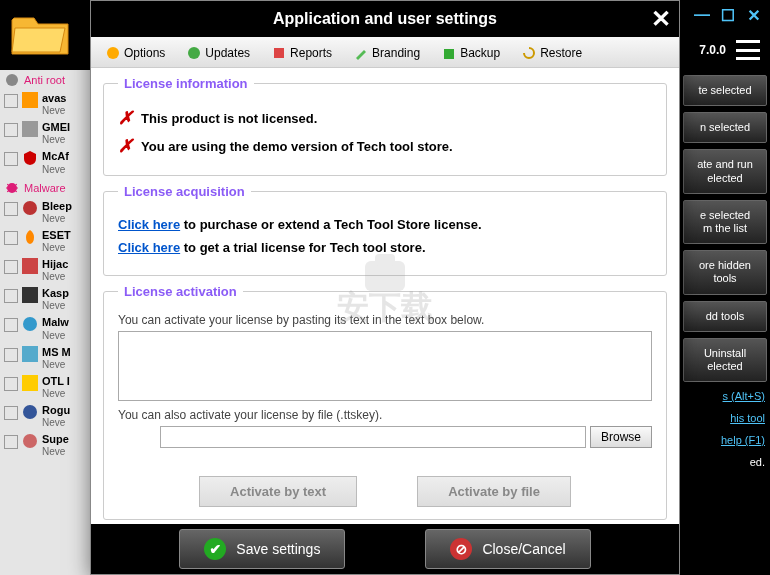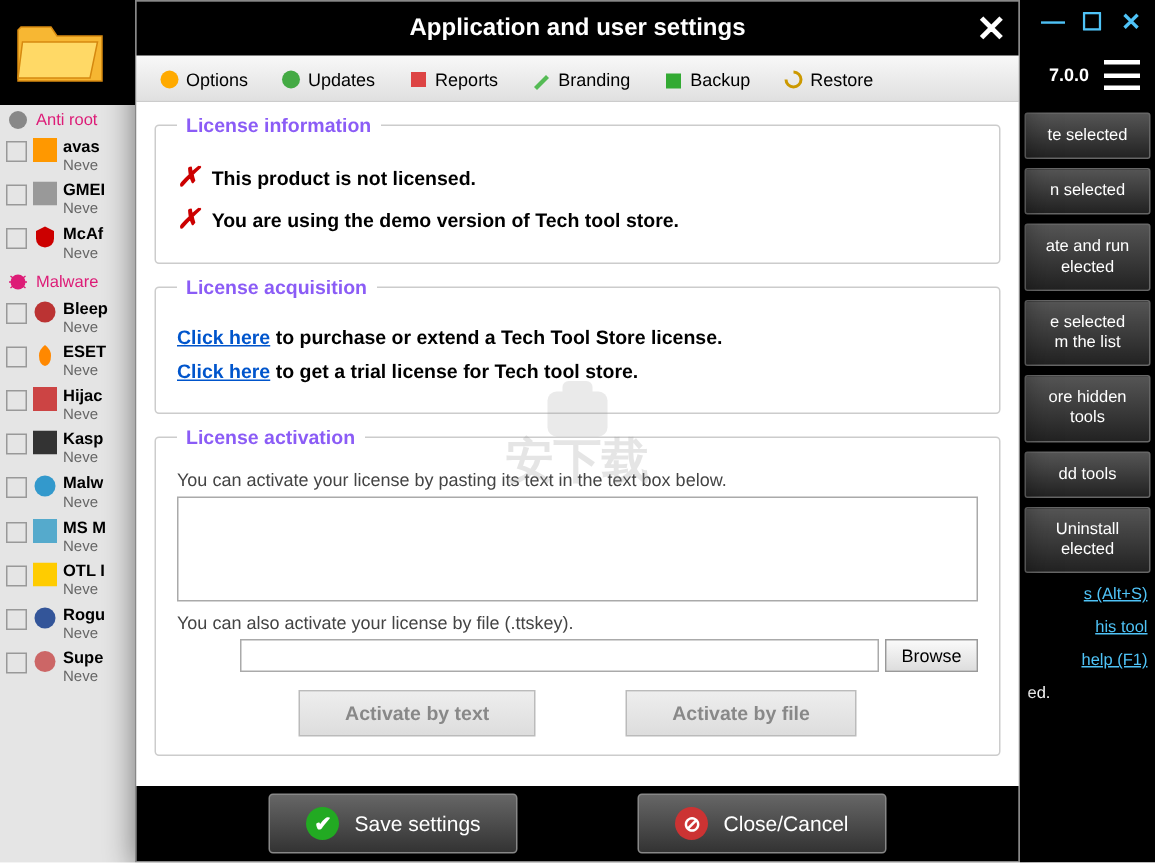--- a/index.html
+++ b/index.html
@@ -22,21 +22,21 @@
 .tool-item { display: flex; align-items: flex-start; gap: 4px; padding: 2px 4px; }
 .tool-chk { width: 14px; height: 14px; margin-top: 2px; border: 1px solid #999; }
 .tool-icon { width: 16px; height: 16px; flex-shrink: 0; }
 .tool-text { display: flex; flex-direction: column; line-height: 1.2; overflow: hidden; }
 .tool-name { font-weight: bold; font-size: 11px; white-space: nowrap; }
 .tool-sub { font-size: 10px; color: #666; }
 
 .sidebar-right { position: absolute; right: 0; top: 70px; width: 90px; height: 505px; background: #000; padding: 5px 3px; display: flex; flex-direction: column; gap: 6px; }
 .right-btn { background: linear-gradient(#555,#222); border: 1px solid #666; color: #fff; padding: 8px 2px; font-size: 11px; text-align: center; border-radius: 2px; line-height: 1.2; }
 .right-link { color: #4fc3f7; font-size: 11px; text-decoration: underline; padding: 2px; text-align: right; }
-.right-text { color: #fff; font-size: 11px; padding: 2px; }
+.right-text { color: #fff; font-size: 11px; padding: 2px; text-align: right; }
 
 
 .modal { position: absolute; left: 90px; top: 0px; width: 590px; height: 575px; background: #fff; border: 1px solid #888; box-shadow: 0 4px 20px rgba(0,0,0,0.5); display: flex; flex-direction: column; }
 .modal-title { background: #000; color: #fff; height: 36px; display: flex; align-items: center; justify-content: center; position: relative; font-size: 16px; font-weight: bold; }
 .modal-close { position: absolute; right: 8px; top: 4px; color: #fff; font-size: 24px; font-weight: bold; cursor: pointer; }
 
 .tabbar { display: flex; background: linear-gradient(#f8f8f8,#e0e0e0); padding: 2px 4px 0; border-bottom: 1px solid #ccc; gap: 0; }
 .tab { display: flex; align-items: center; gap: 4px; padding: 6px 10px; font-size: 12px; border: 1px solid transparent; cursor: pointer; }
 .tab.active { background: #fff; border: 1px solid #999; border-bottom: 1px solid #fff; border-radius: 3px 3px 0 0; }
 .tab-icon { width: 14px; height: 14px; }
@@ -47,21 +47,21 @@
 .info-line { display: flex; align-items: center; gap: 8px; margin: 6px 0; }
 .x-icon { color: #c00; font-size: 18px; font-weight: bold; font-style: italic; font-family: serif; }
 .info-text { font-weight: bold; font-size: 13px; }
 .acq-line { margin: 8px 0; font-size: 13px; }
 .link { color: #0055cc; font-weight: bold; text-decoration: underline; cursor: pointer; }
 .act-label { font-size: 12px; color: #444; margin: 4px 0; }
 .act-textarea { width: 100%; height: 70px; border: 1px solid #aaa; resize: none; font-size: 12px; padding: 4px; }
 .file-row { display: flex; gap: 4px; margin-top: 4px; margin-left: 42px; }
 .file-input { flex: 1; border: 1px solid #aaa; padding: 3px; font-size: 12px; }
 .browse-btn { padding: 3px 10px; font-size: 12px; background: linear-gradient(#fafafa,#ddd); border: 1px solid #999; cursor: pointer; }
-.act-btns { display: flex; justify-content: center; gap: 60px; margin-top: 12px; }
+.act-btns { display: flex; justify-content: center; gap: 60px; margin-top: 28px; }
 .act-btn { padding: 7px 30px; font-size: 13px; font-weight: bold; color: #888; background: linear-gradient(#eee,#ddd); border: 1px solid #bbb; cursor: pointer; }
 
 .modal-footer { background: #000; height: 50px; display: flex; align-items: center; justify-content: center; gap: 80px; }
 .footer-btn { display: flex; align-items: center; gap: 10px; padding: 8px 24px; background: linear-gradient(#666,#333); border: 1px solid #888; color: #fff; font-size: 14px; border-radius: 3px; cursor: pointer; }
 .footer-icon { width: 22px; height: 22px; border-radius: 50%; display: flex; align-items: center; justify-content: center; font-weight: bold; }
 .icon-save { background: #2a2; }
 .icon-cancel { background: #c33; }
 
 .watermark { position: absolute; left: 50%; top: 50%; transform: translate(-50%,-50%); font-size: 38px; color: rgba(150,150,150,0.25); pointer-events: none; font-weight: bold; z-index: 1000; display: flex; flex-direction: column; align-items: center; }
 .wm-logo { width: 60px; height: 50px; opacity: 0.2; margin-bottom: -10px; }

